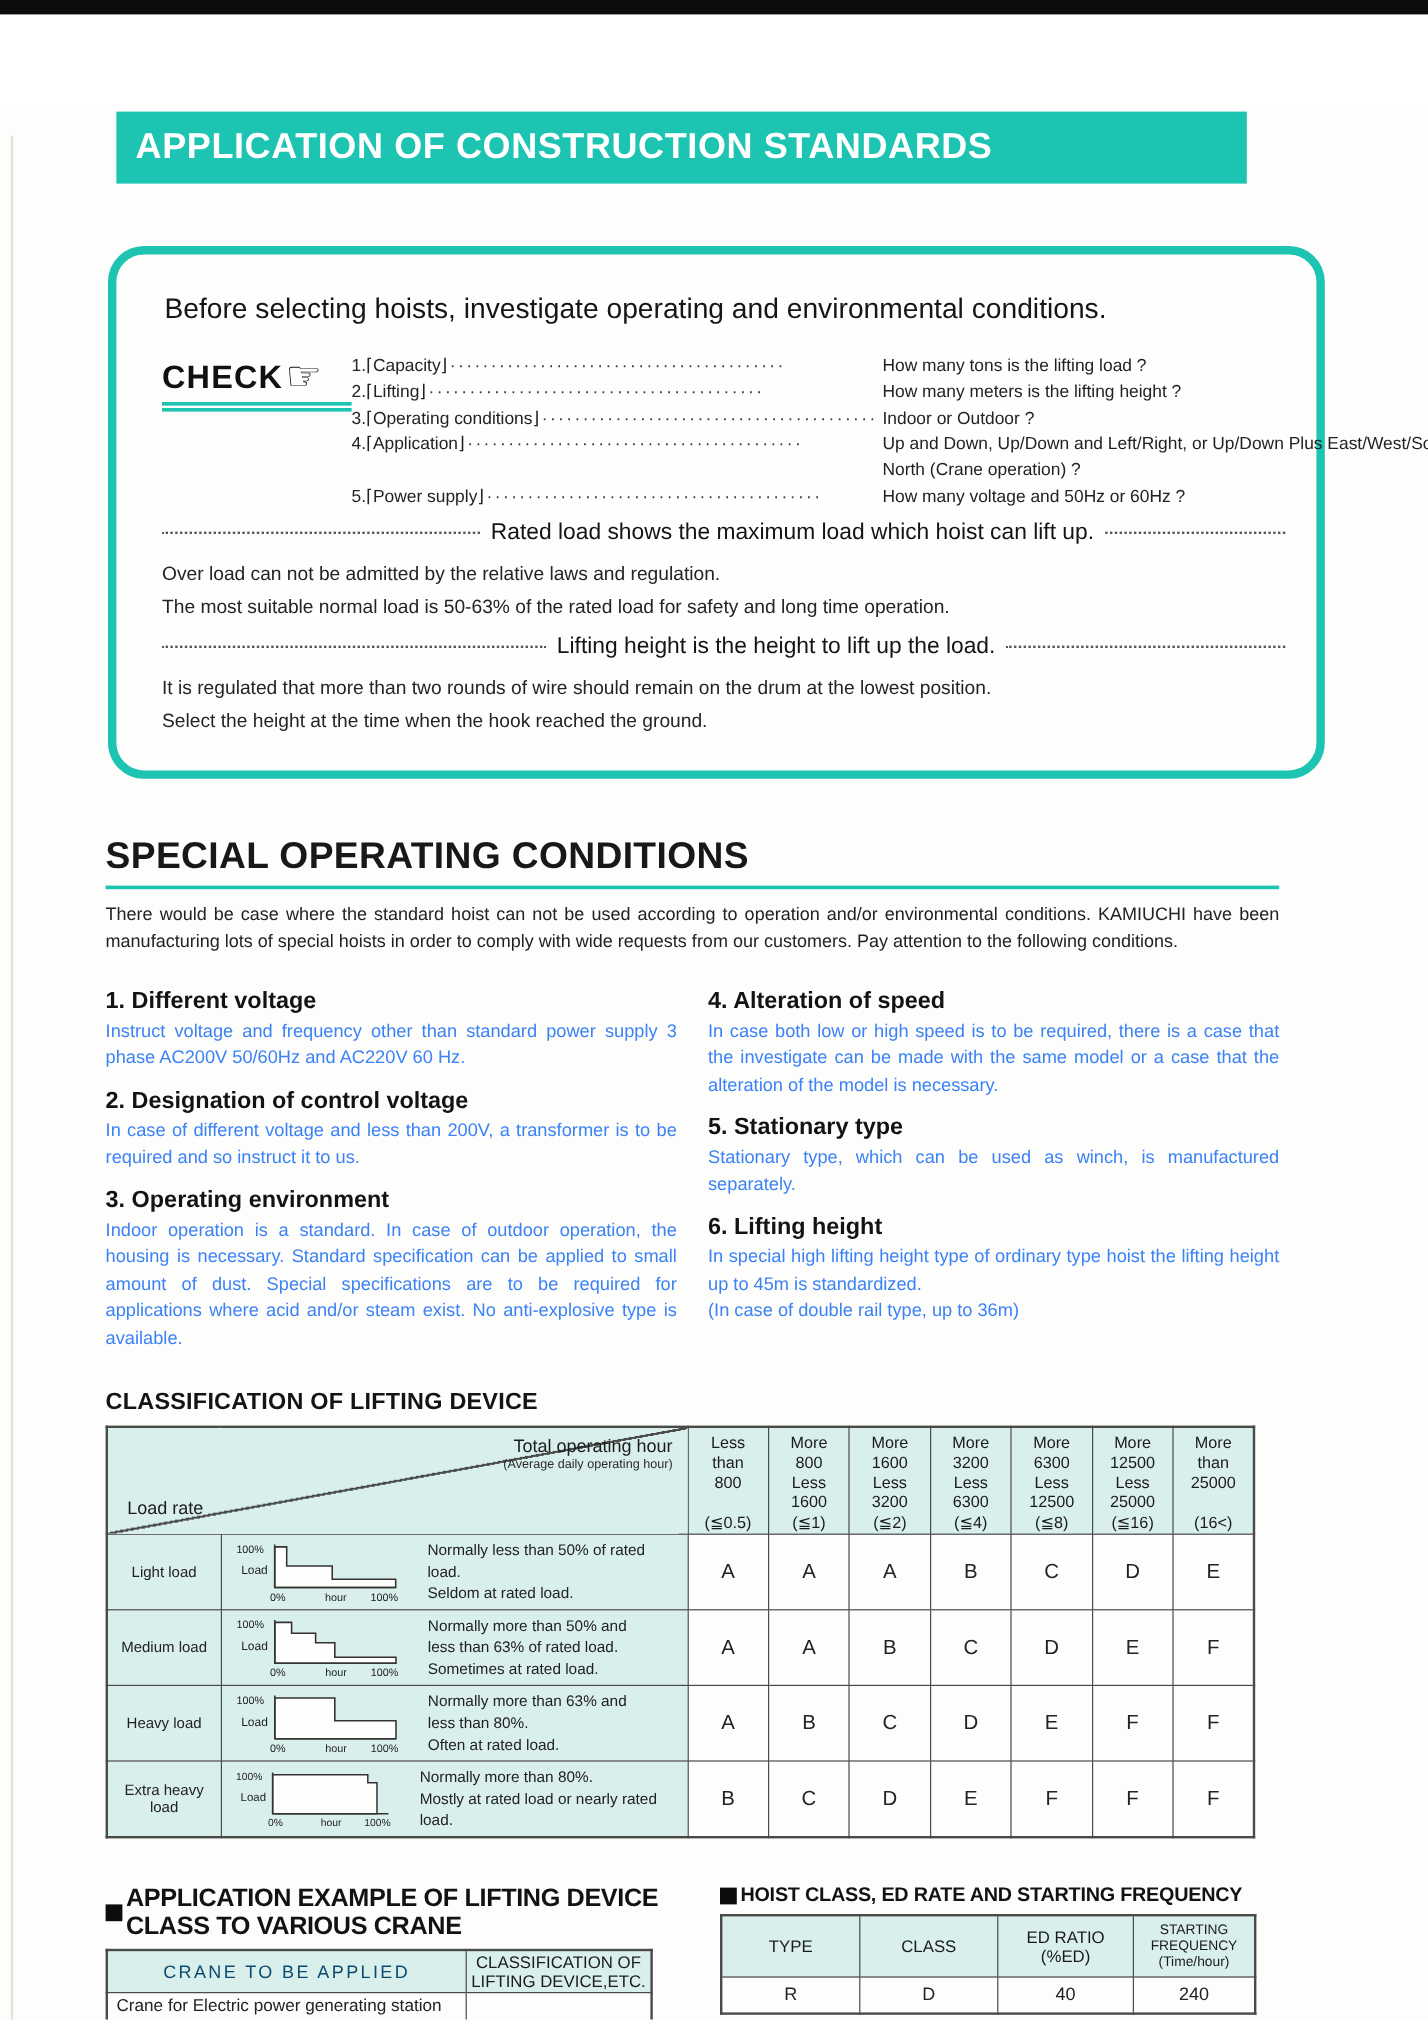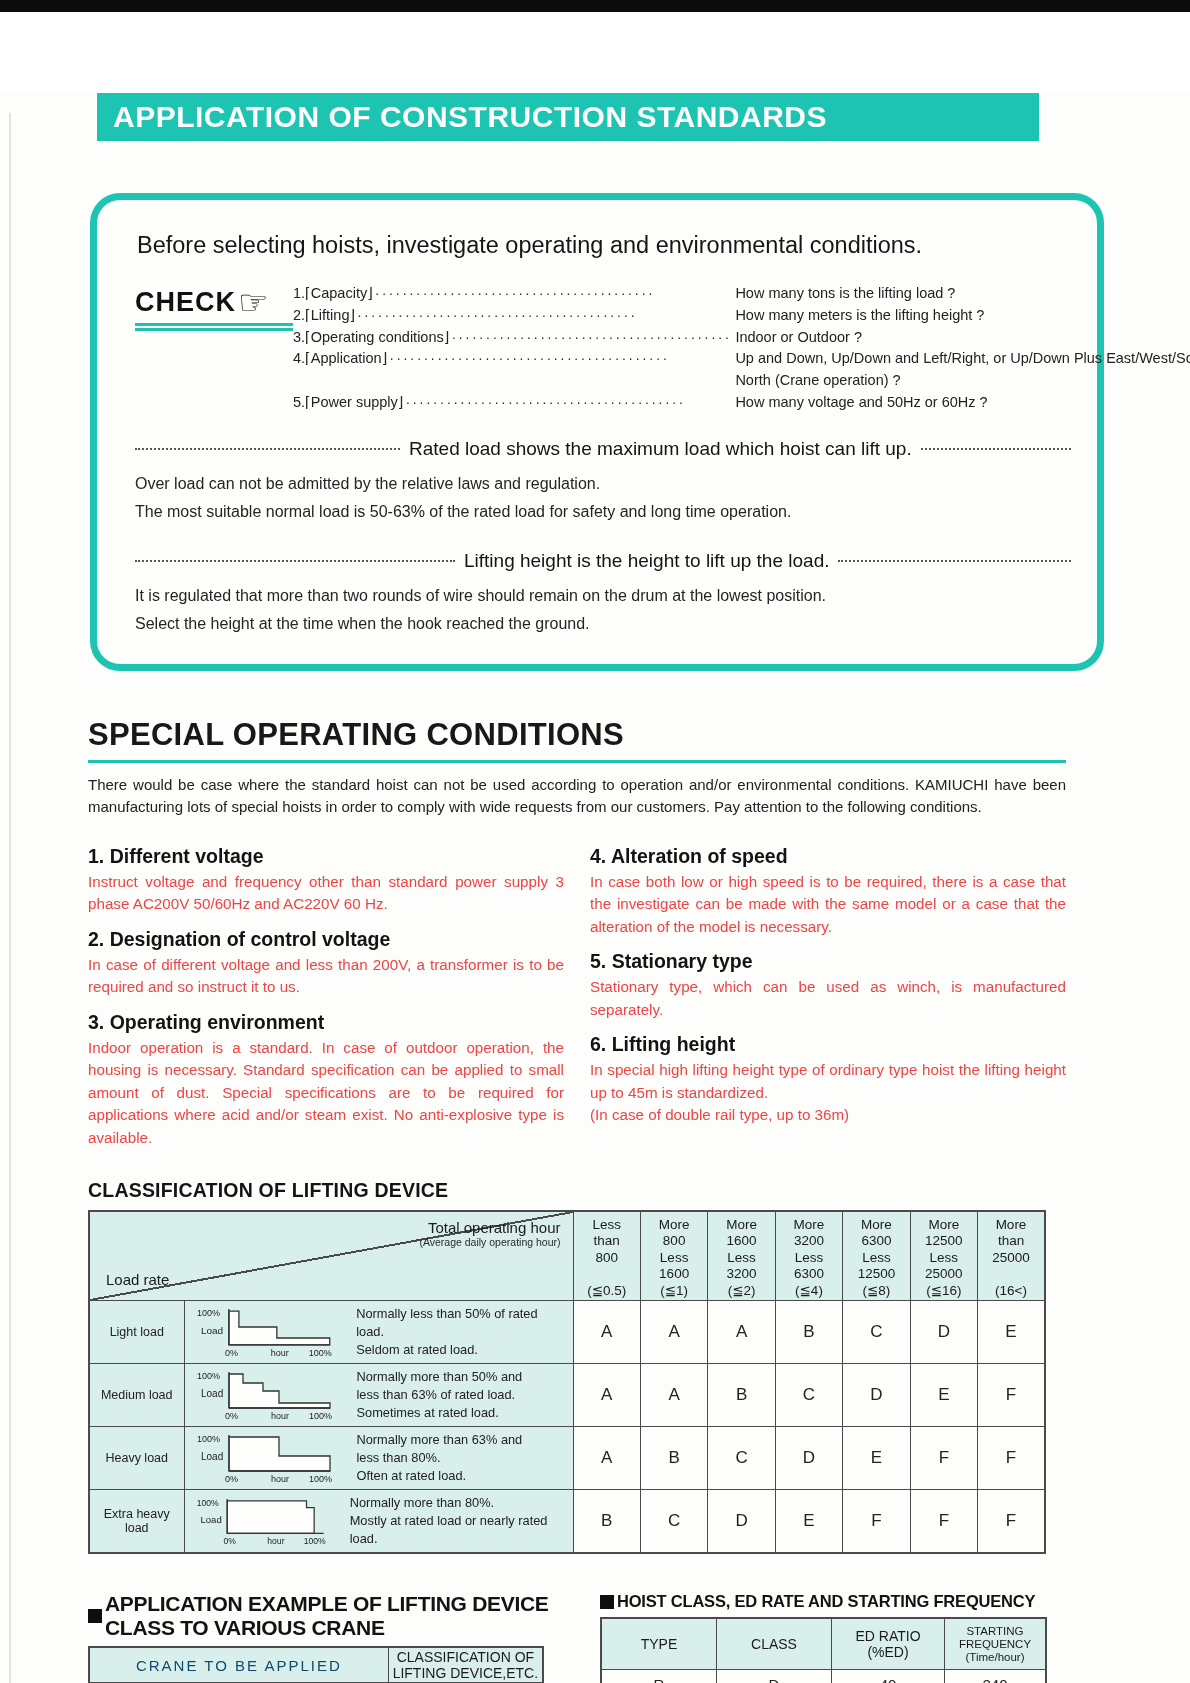--- a/index.html
+++ b/index.html
@@ -10,21 +10,21 @@
     color:#1e1e1e;
     position:relative;
   }
   .topbar{height:12px;background:#0c0c0c;width:100%;}
   .paper{position:relative;width:1190px;height:1671px;background:#fdfdfb;}
   .paper::before{content:"";position:absolute;left:9px;top:20px;bottom:0;width:2px;background:#e2e2df;}
   .content{padding:0 88px;position:relative;}
 
   
   .title-bar{
-    margin-top:81px;margin-left:9px;width:942px;height:48px;
+    margin-top:81px;margin-left:9px;width:942px;height:60px;
     display:flex;align-items:center;padding-left:16px;box-sizing:border-box;
   }
   .title-bar span{font-size:30px;font-weight:bold;color:#fff;letter-spacing:.5px;}
 
   
   .check-box{
     margin-top:52px;margin-left:2px;width:1014px;box-sizing:border-box;
     border:7px solid #1cc4b1;border-radius:30px;background:#fefefc;
     padding:26px 26px 26px 38px;
   }
@@ -35,36 +35,36 @@
   .check-word .w{font-size:27px;font-weight:800;letter-spacing:1px;color:#111;}
   .check-word .hand{font-size:34px;line-height:1;margin-left:2px;color:#111;}
   .check-underline{width:158px;height:3px;background:#1cc4b1;margin-top:4px;box-shadow:0 5px 0 #1cc4b1;}
   .check-list{flex:1;padding-top:2px;}
   .check-item{display:flex;font-size:14.5px;line-height:1.5;color:#222;}
   .check-item .term{white-space:nowrap;}
   .check-item .dots{flex:1 1 0;overflow:hidden;white-space:nowrap;letter-spacing:2px;color:#333;padding:0 4px 0 2px;}
   .check-item .desc{flex:0 0 562px;}
   .preline{white-space:pre-line;}
 
-  .divider{display:flex;align-items:center;margin:24px 0 10px 0;}
+  .divider{display:flex;align-items:center;margin:7px 0 10px 0;}
   .divider .rule{border-top:2px dotted #555;height:0;}
   .divider .rule.left1{flex:0 0 265px;}
   .divider .rule.left2{flex:0 0 320px;}
   .divider .rule.right{flex:1;}
   .divider .dtext{padding:0 9px;font-size:19px;color:#141414;white-space:nowrap;}
   .body-line{font-size:16px;line-height:1.75;color:#242424;}
 
   
   .soc-title{margin-top:46px;font-size:31px;font-weight:bold;color:#181818;letter-spacing:.3px;}
   .soc-rule{width:978px;height:3px;background:#1cc4b1;margin-top:7px;}
   .soc-intro{width:978px;margin-top:11px;font-size:15px;line-height:1.5;text-align:justify;color:#222;}
   .soc-cols{display:flex;gap:26px;margin-top:14px;width:978px;}
   .soc-col{flex:1 1 0;}
   .soc-item h3{margin:12px 0 3px 0;font-size:19.5px;font-weight:bold;color:#131313;}
-  .soc-item p{margin:0;font-size:15.2px;line-height:1.48;text-align:justify;color:#ef4444;}
+  .soc-item p{margin:0;font-size:15.2px;line-height:1.48;text-align:justify;color:#3b82f6;}
 
   
   .class-title{margin:30px 0 8px 0;font-size:19.5px;font-weight:bold;letter-spacing:.2px;color:#141414;}
   table.clt{border-collapse:collapse;width:958px;border:2px solid #4a4a4a;table-layout:fixed;}
   table.clt td{border:1px solid #4a4a4a;}
   .cyan{background:#d9efeb;}
   .corner-cell{position:relative;height:84px;
     background-image:linear-gradient(to bottom right,transparent calc(50% - 1px),#4a4a4a calc(50% - 1px),#4a4a4a calc(50% + 1px),transparent calc(50% + 1px));}
   .corner-top{position:absolute;top:7px;right:12px;text-align:right;}
   .corner-top .t1{font-size:15px;color:#1b1b1b;}

